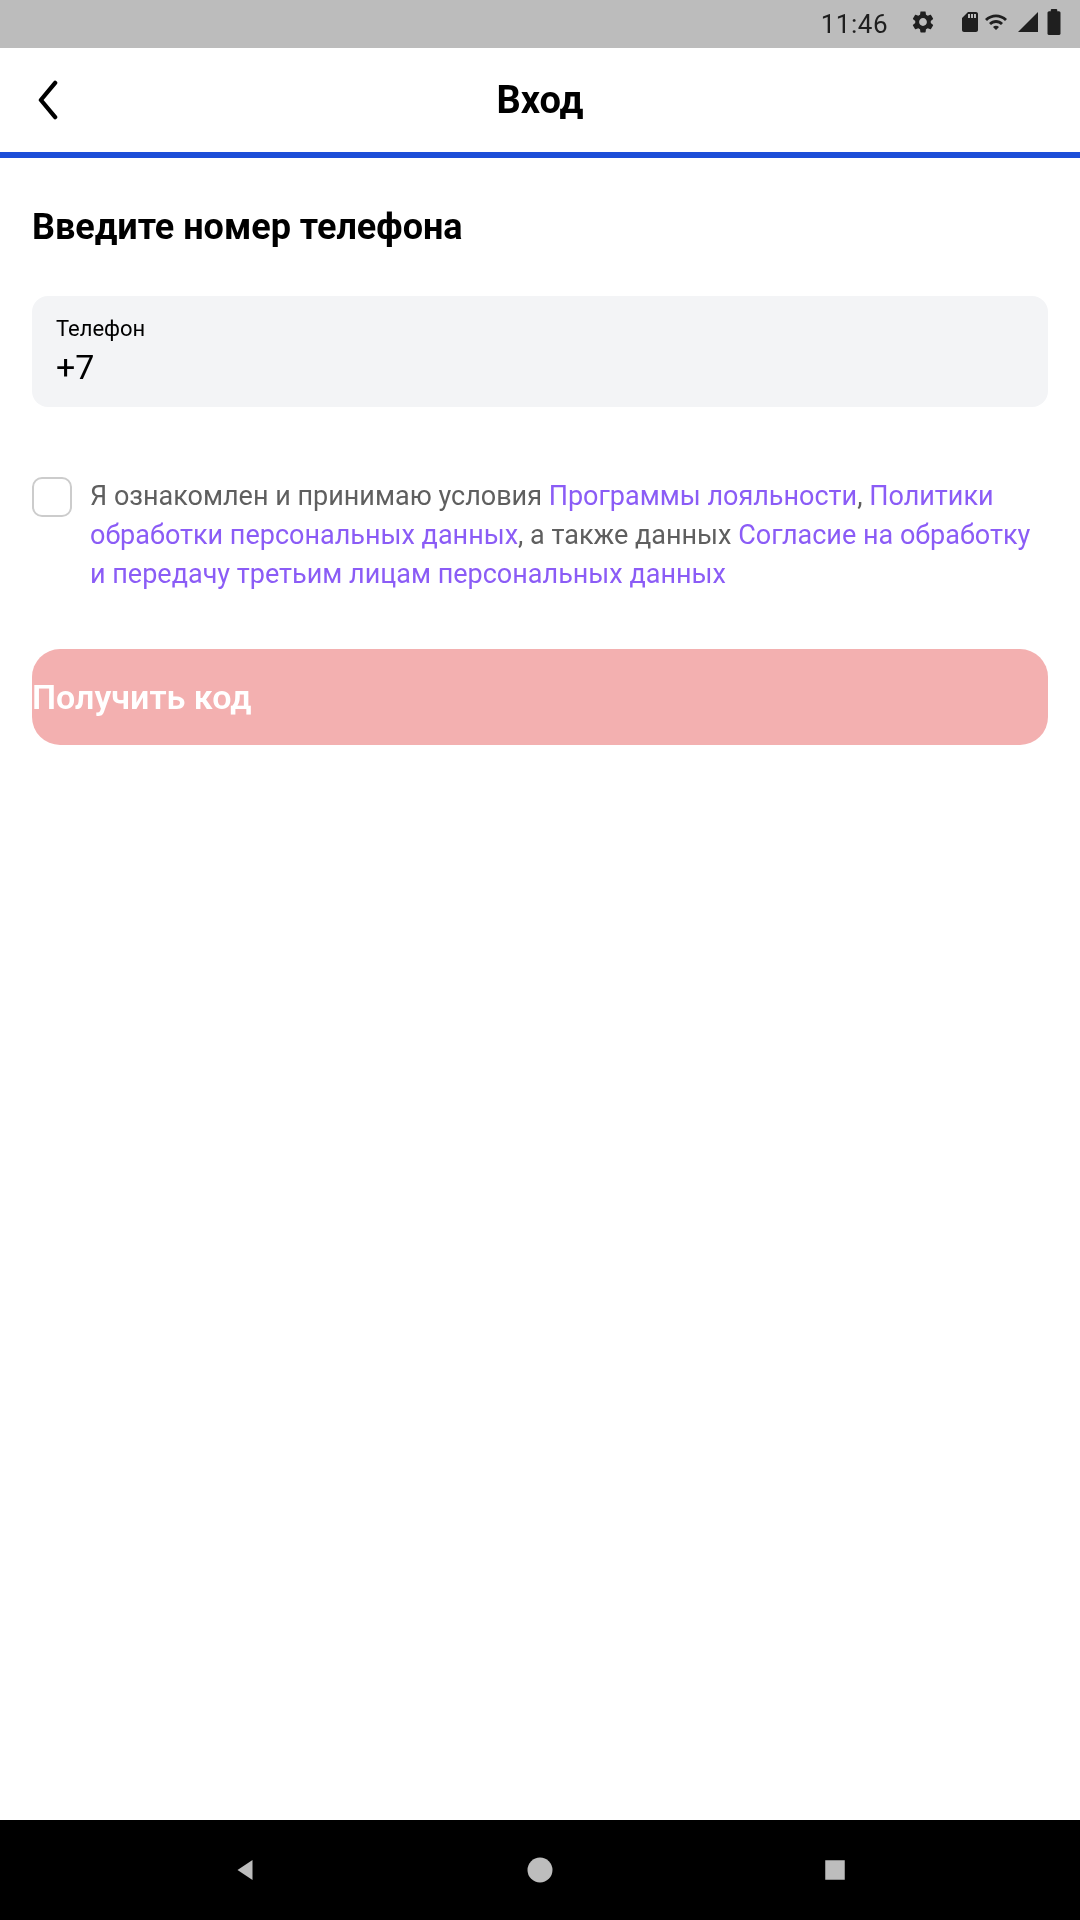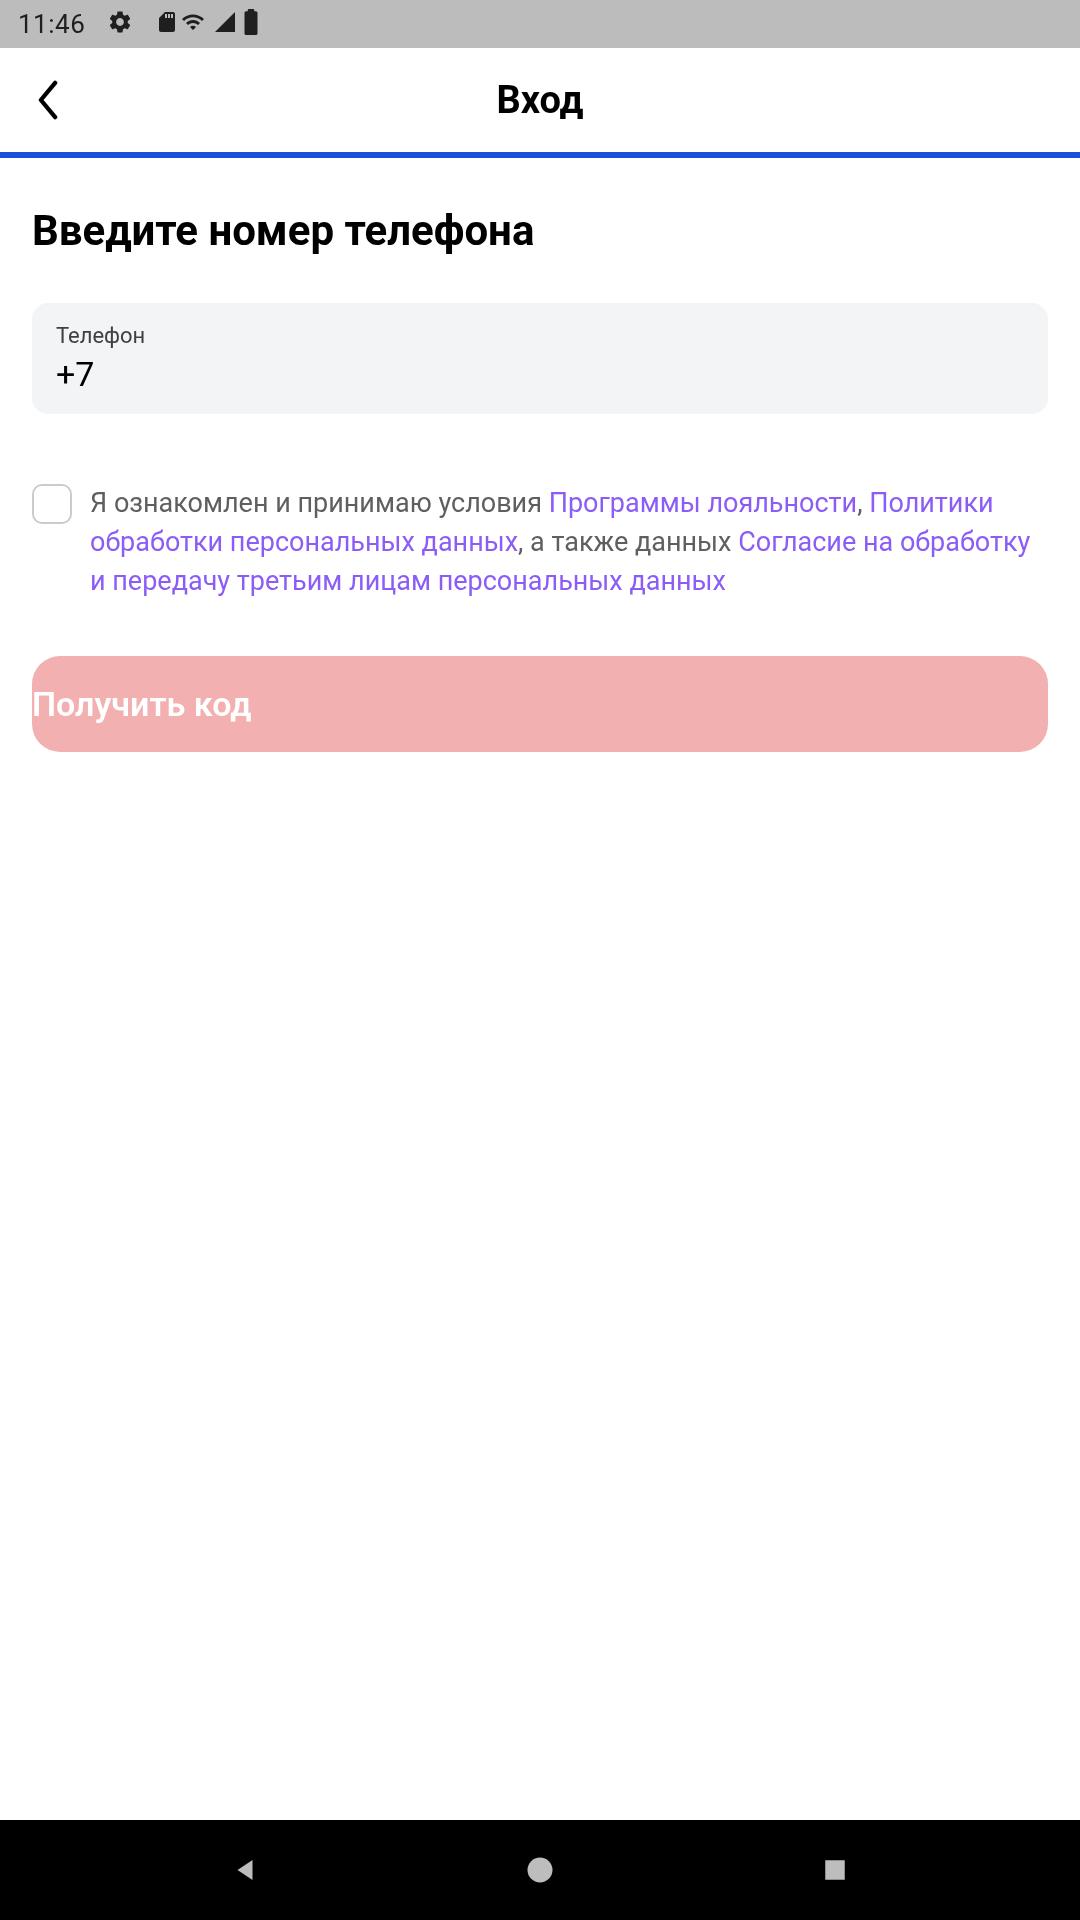--- a/index.html
+++ b/index.html
@@ -14,21 +14,21 @@
       background: #fff;
       display: flex;
       flex-direction: column;
     }
     .status-bar {
       height: 48px;
       background: #bcbcbc;
       display: flex;
       align-items: center;
       padding: 0 18px;
-      justify-content: flex-start;
+      justify-content: flex-end;
     }
     .status-left {
       display: flex;
       align-items: center;
       gap: 22px;
     }
     .status-right {
       display: flex;
       align-items: center;
       gap: 6px;
@@ -63,34 +63,34 @@
       text-align: center;
       font-size: 38px;
       font-weight: 700;
       color: #000;
     }
     .content {
       padding: 48px 32px 0 32px;
       flex: 1;
     }
     .section-heading {
-      font-size: 42px;
+      font-size: 36px;
       font-weight: 700;
       color: #000;
       margin-bottom: 48px;
     }
     .input-field {
       background: #f3f4f6;
       border-radius: 16px;
       padding: 20px 24px;
       margin-bottom: 70px;
     }
     .input-label {
       font-size: 22px;
-      color: #404040;
+      color: #000000;
       margin-bottom: 6px;
     }
     .input-value {
       font-size: 34px;
       color: #000;
       border: none;
       background: transparent;
       width: 100%;
       outline: none;
     }

